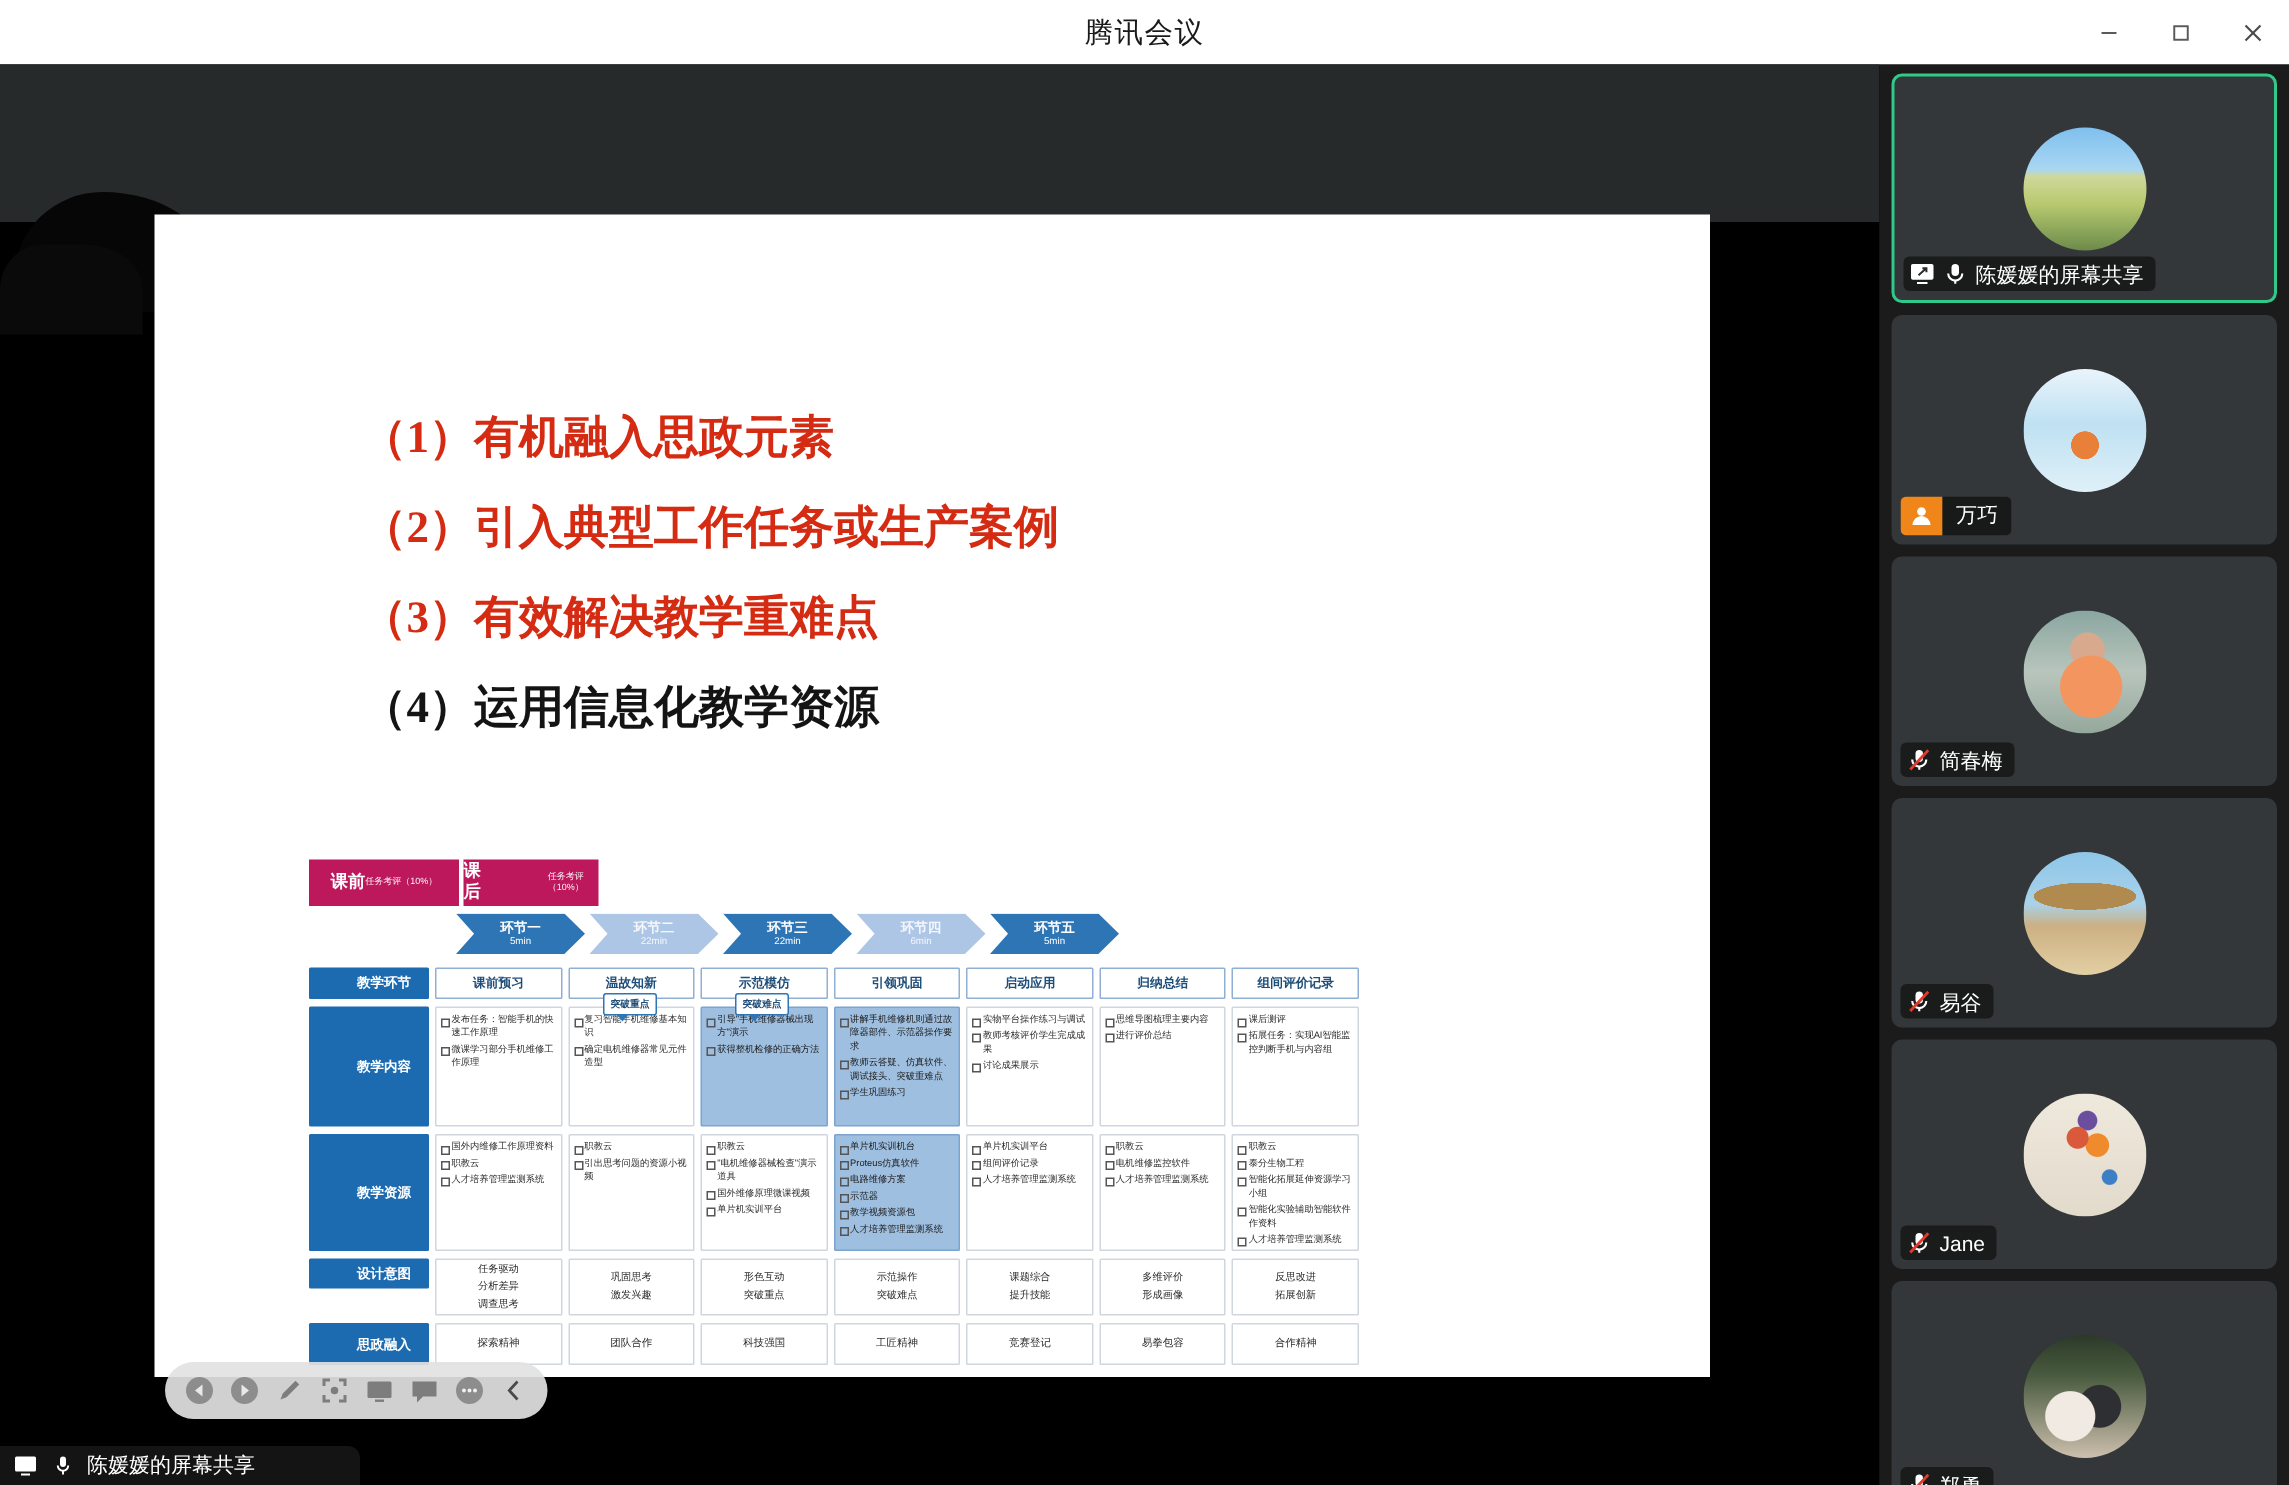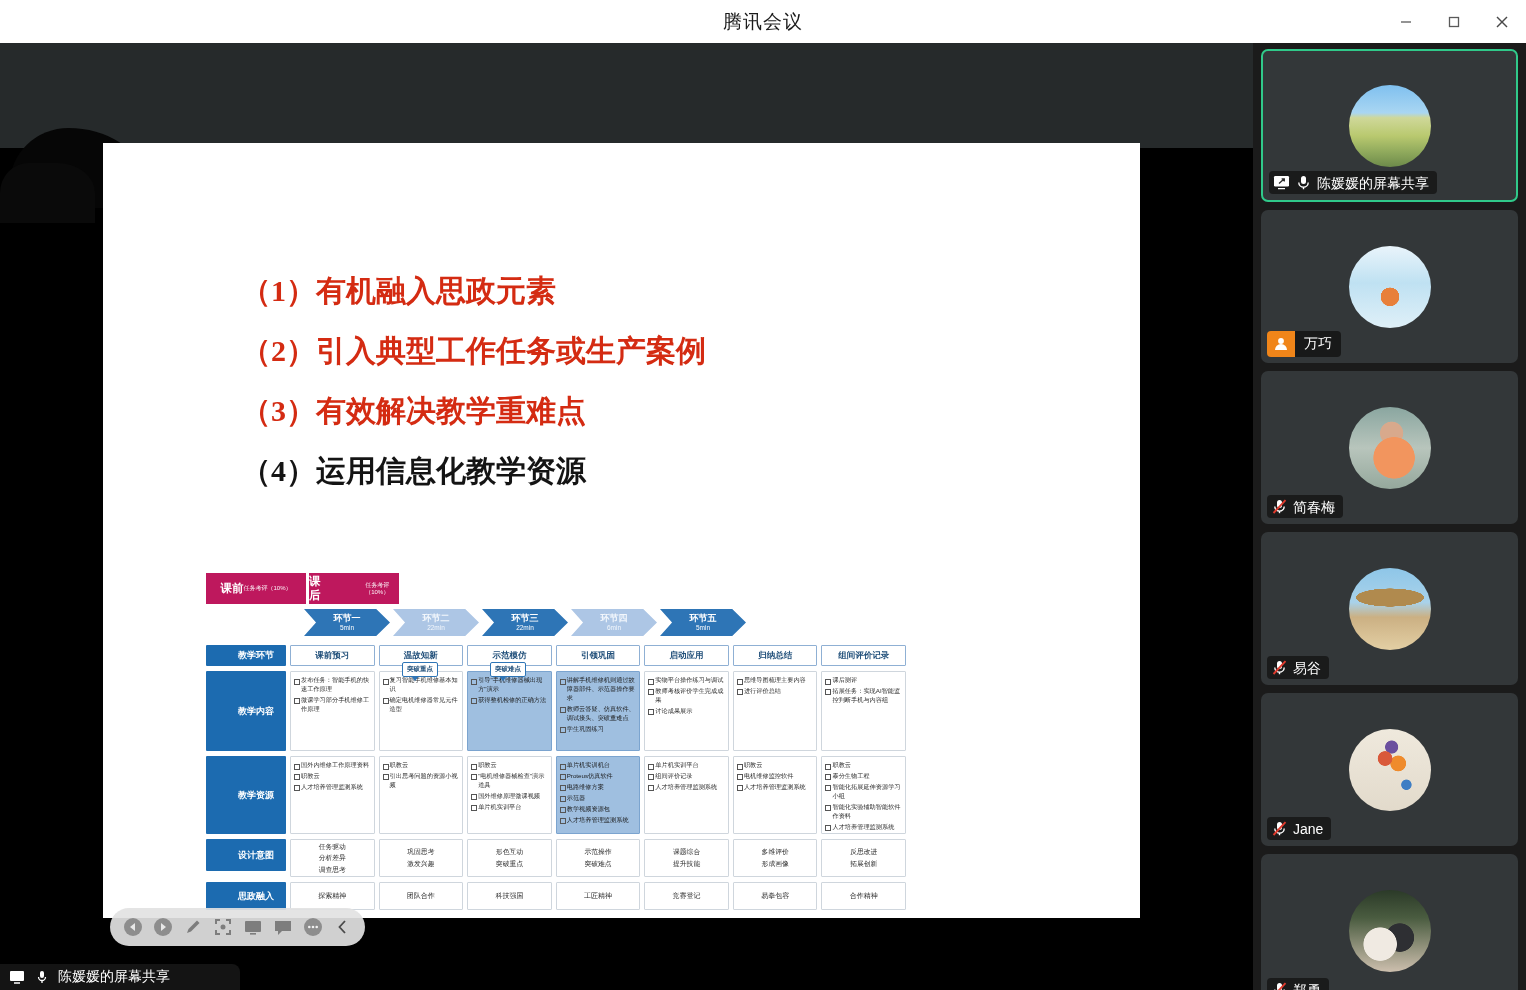--- a/index.html
+++ b/index.html
@@ -446,21 +446,21 @@
                   <li>泰分生物工程</li>
                   <li>智能化拓展延伸资源学习小组</li>
                   <li>智能化实验辅助智能软件作资料</li>
                   <li>人才培养管理监测系统</li>
                 </ul>
               </div>
             </div>
         </div>
 
         <div class="grid-row rowC">
-          <div class="rowlabel" style="height:32px">设计意图</div>
+          <div class="rowlabel" style="height:20px">设计意图</div>
           <div id="intent-cells" style="display:flex;flex:1;gap:4px">
               <div class="center-cell">
                 <span>任务驱动</span>
                 <span>分析差异</span>
                 <span>调查思考</span>
               </div>
               <div class="center-cell">
                 <span>巩固思考</span>
                 <span>激发兴趣</span>
               </div>

